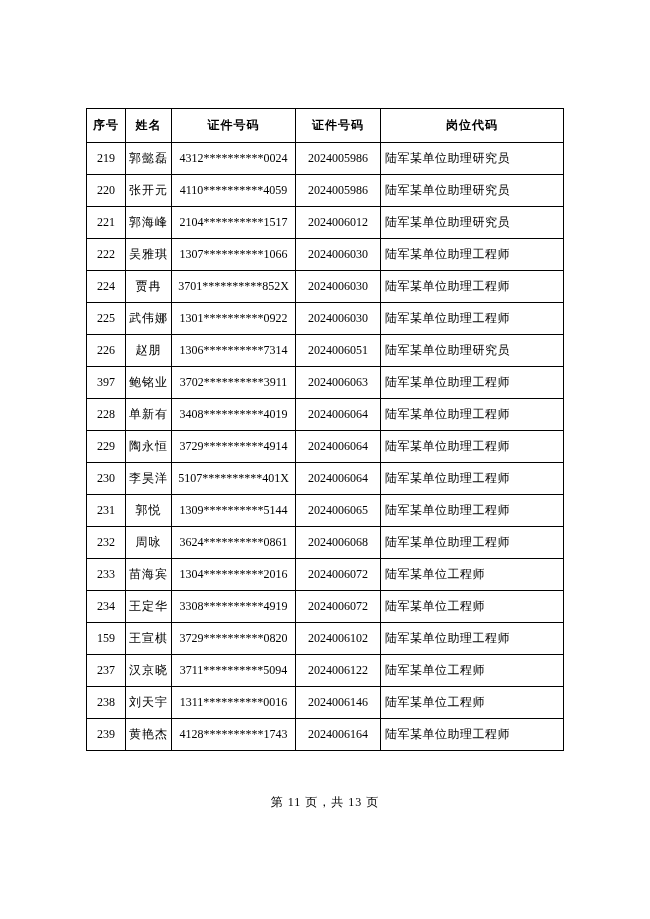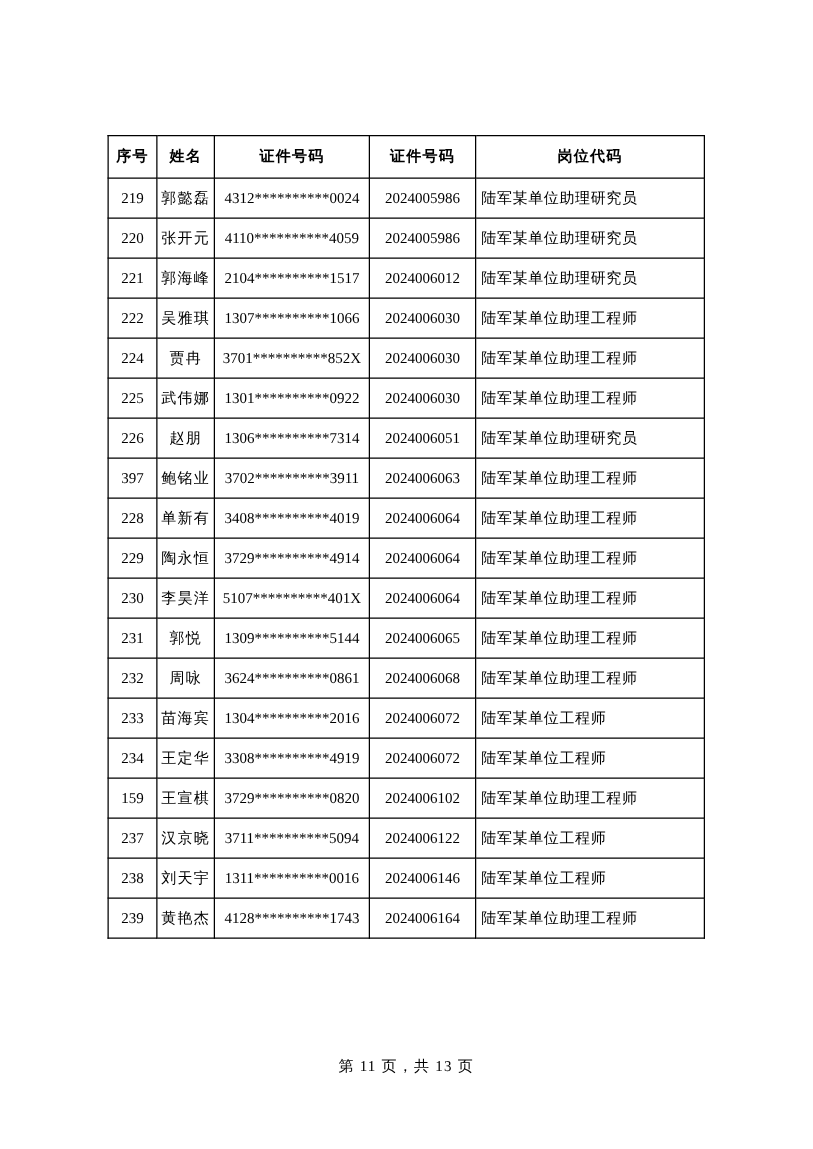--- a/index.html
+++ b/index.html
@@ -48,21 +48,21 @@
   col.c4 { width: 183px; }
   table.roster td.col-1 { letter-spacing: 1px; }
   table.roster td.col-4 {
     text-align: left;
     padding-left: 4px;
     letter-spacing: 0.5px;
   }
   .footer {
     position: absolute;
     left: 0;
-    top: 845px;
+    top: 794px;
     width: 100%;
     text-align: center;
     font-size: 12px;
     letter-spacing: 1px;
   }
 </style>
 </head>
 <body>
 
 <div class="page">

